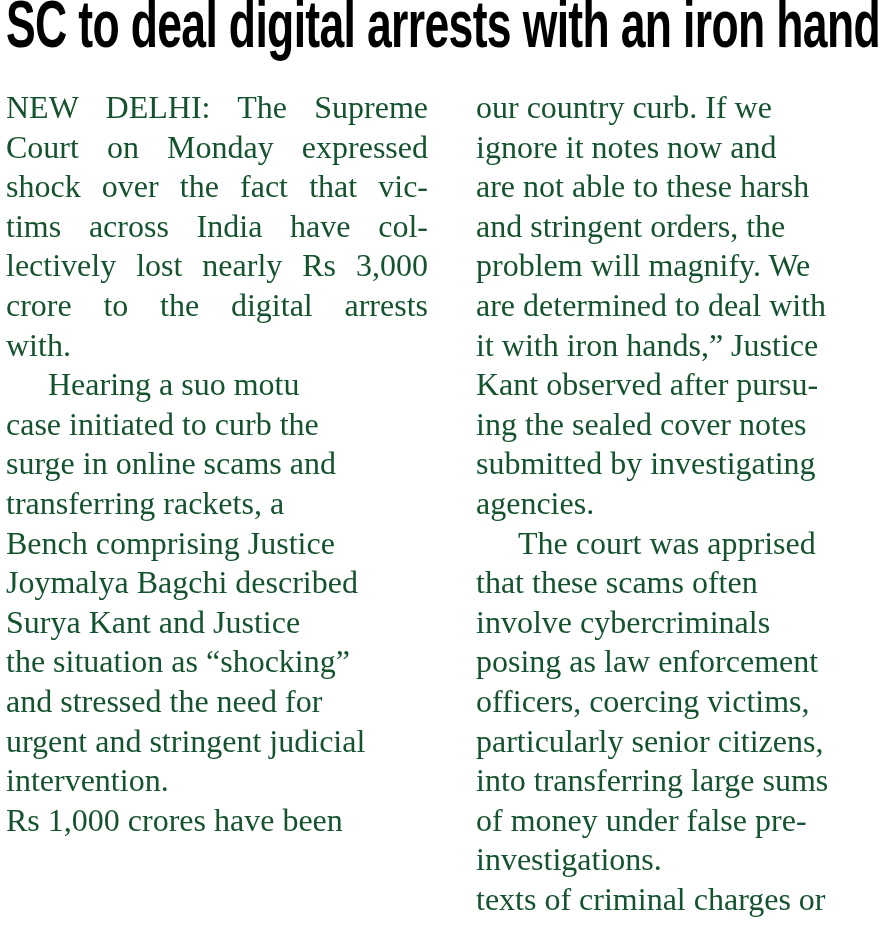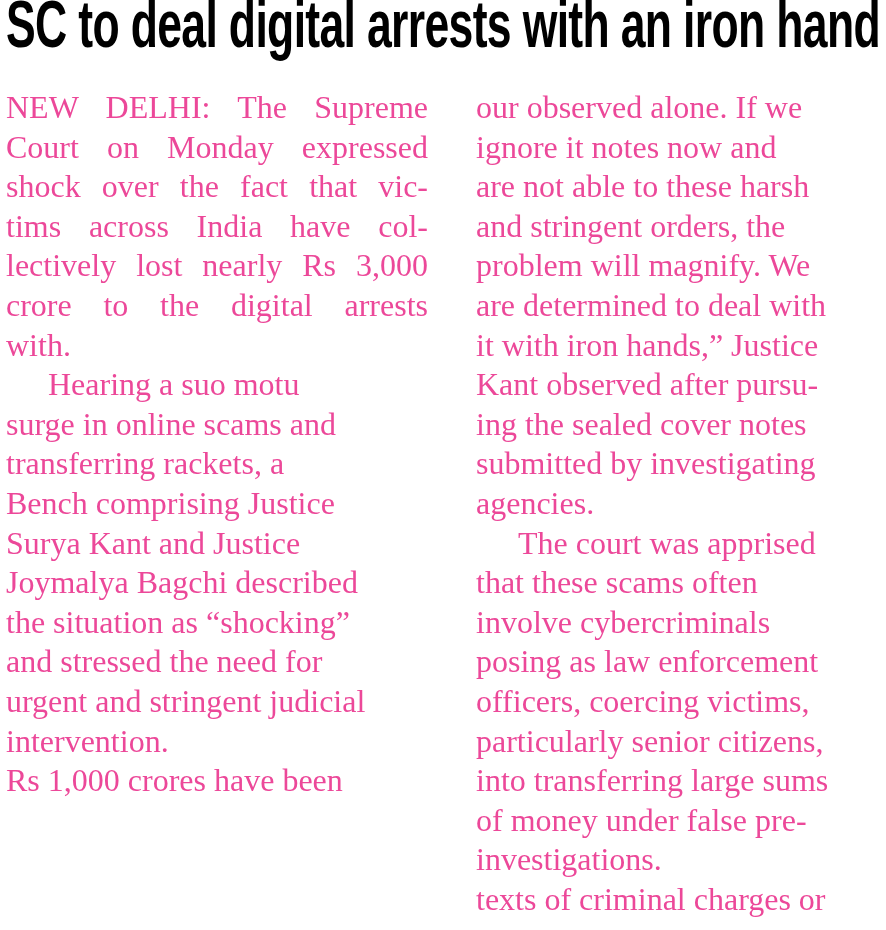--- a/index.html
+++ b/index.html
@@ -33,21 +33,21 @@
     gap: 48px;
   }
   .col { flex: 0 0 auto; }
   .col-1 { width: 422px; }
   .col-2 { width: 406px; }
   .line {
     font-size: 32px;
     line-height: 39.6px;
     height: 39.6px;
     white-space: nowrap;
-    color: #ec4899;
+    color: #14532d;
   }
   .line.just {
     white-space: normal;
     text-align: justify;
     text-align-last: justify;
   }
   .line.indent { padding-left: 42px; }
 </style>
 </head>
 <body>
@@ -59,33 +59,34 @@
   <div class="columns">
     <div class="col col-1" id="col-0">
         <div class="line just">NEW DELHI: The Supreme</div>
         <div class="line just">Court on Monday expressed</div>
         <div class="line just">shock over the fact that vic-</div>
         <div class="line just">tims across India have col-</div>
         <div class="line just">lectively lost nearly Rs 3,000</div>
         <div class="line just">crore to the digital arrests</div>
         <div class="line">with.</div>
         <div class="line indent">Hearing a suo motu</div>
+        <div class="line">case initiated to curb the</div>
         <div class="line">surge in online scams and</div>
         <div class="line">transferring rackets, a</div>
         <div class="line">Bench comprising Justice</div>
+        <div class="line">Joymalya Bagchi described</div>
         <div class="line">Surya Kant and Justice</div>
-        <div class="line">Joymalya Bagchi described</div>
         <div class="line">the situation as “shocking”</div>
         <div class="line">and stressed the need for</div>
         <div class="line">urgent and stringent judicial</div>
         <div class="line">intervention.</div>
         <div class="line">Rs 1,000 crores have been</div>
       </div>
     <div class="col col-2" id="col-1">
-        <div class="line">our observed alone. If we</div>
+        <div class="line">our country curb. If we</div>
         <div class="line">ignore it notes now and</div>
         <div class="line">are not able to these harsh</div>
         <div class="line">and stringent orders, the</div>
         <div class="line">problem will magnify. We</div>
         <div class="line">are determined to deal with</div>
         <div class="line">it with iron hands,” Justice</div>
         <div class="line">Kant observed after pursu-</div>
         <div class="line">ing the sealed cover notes</div>
         <div class="line">submitted by investigating</div>
         <div class="line">agencies.</div>

